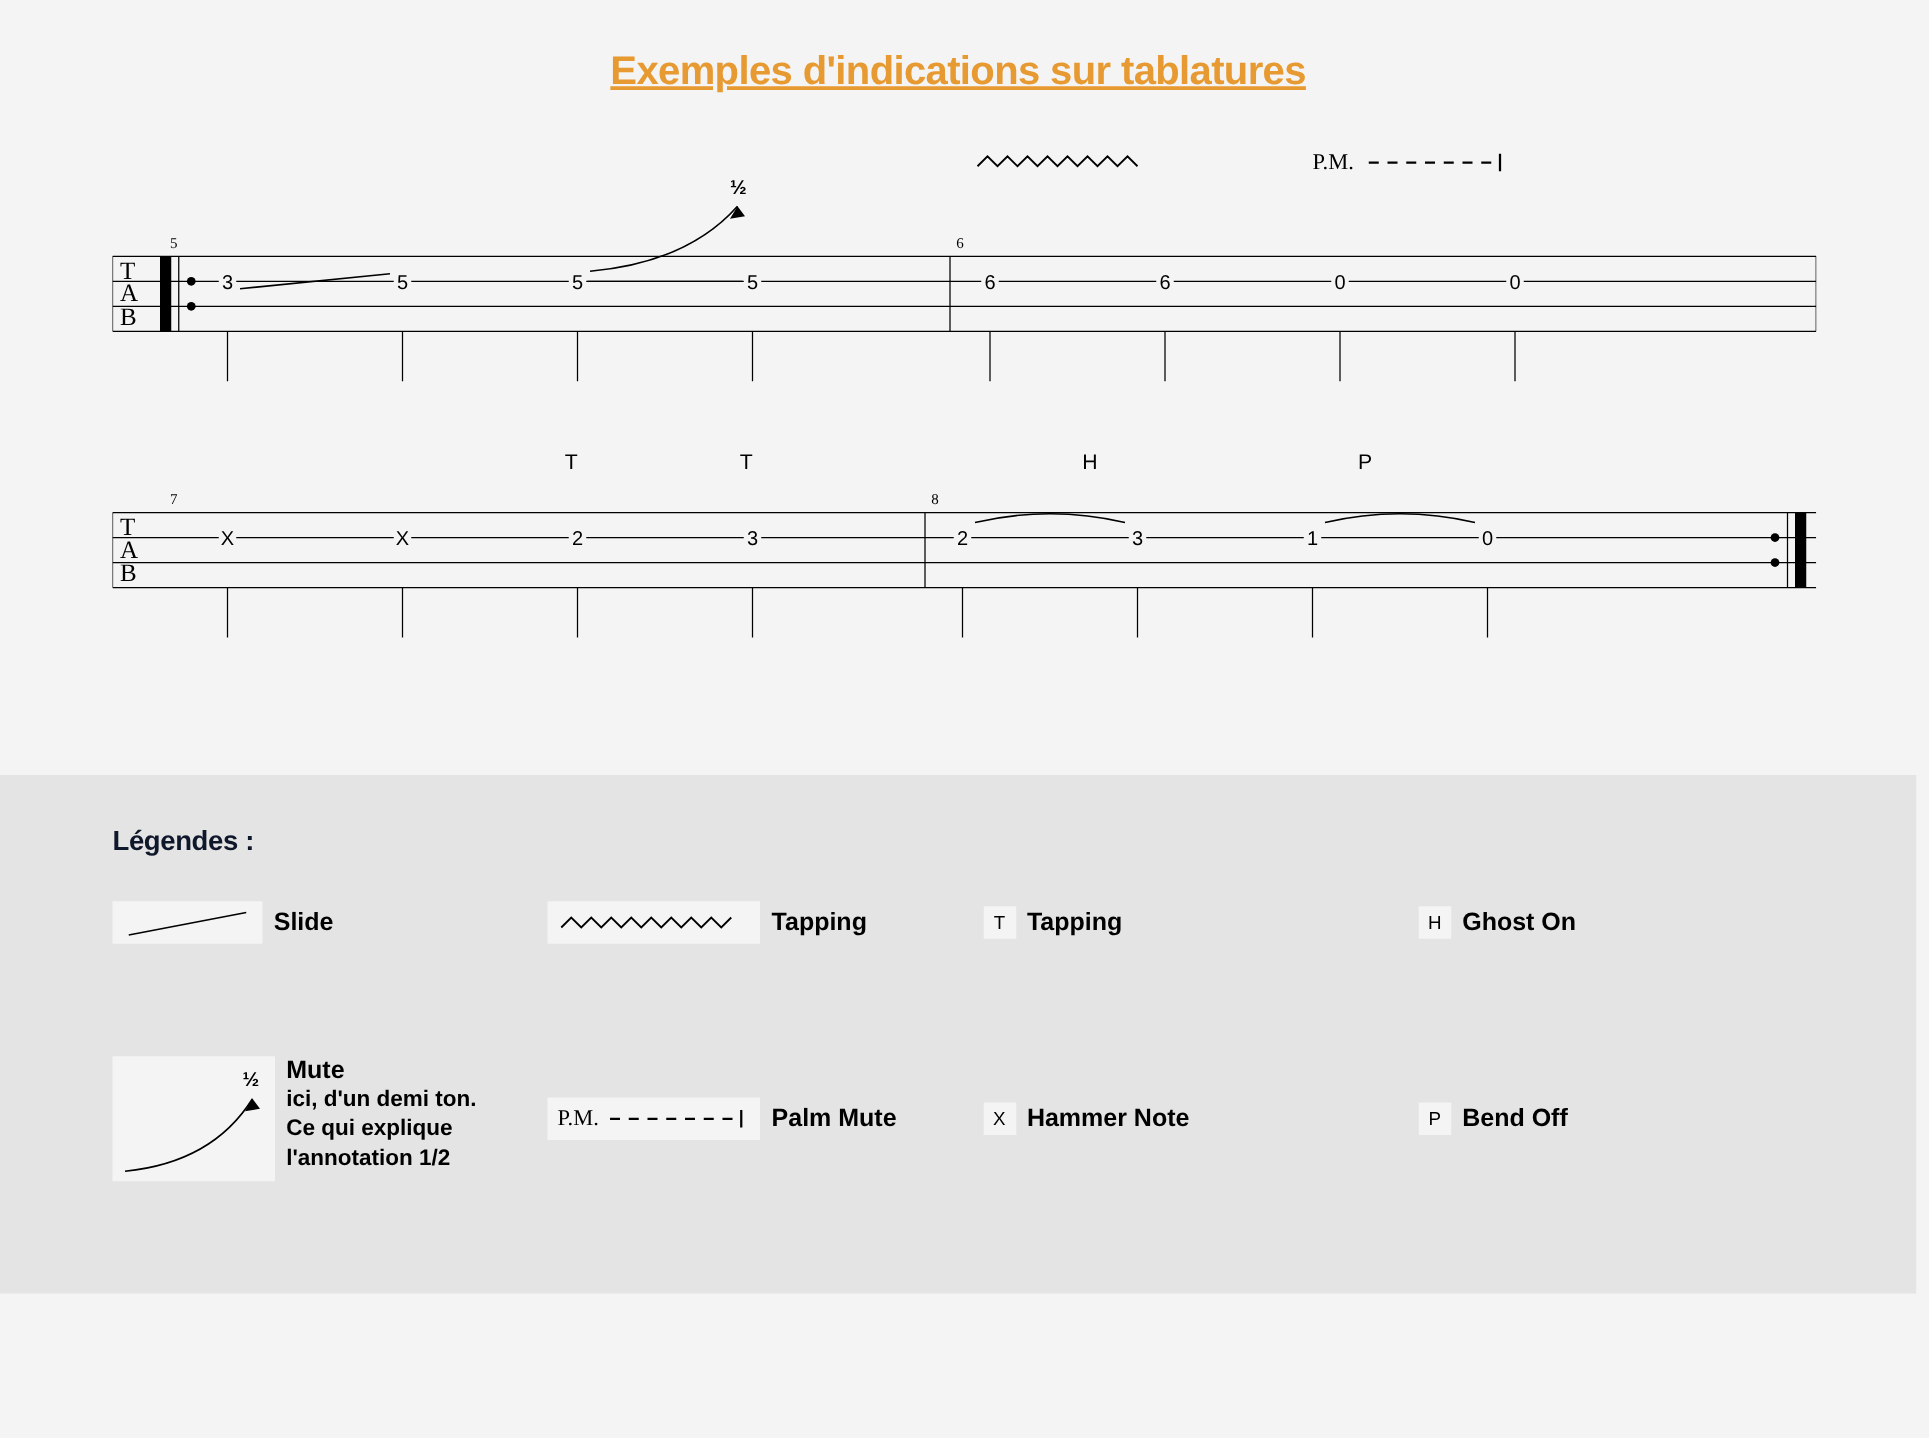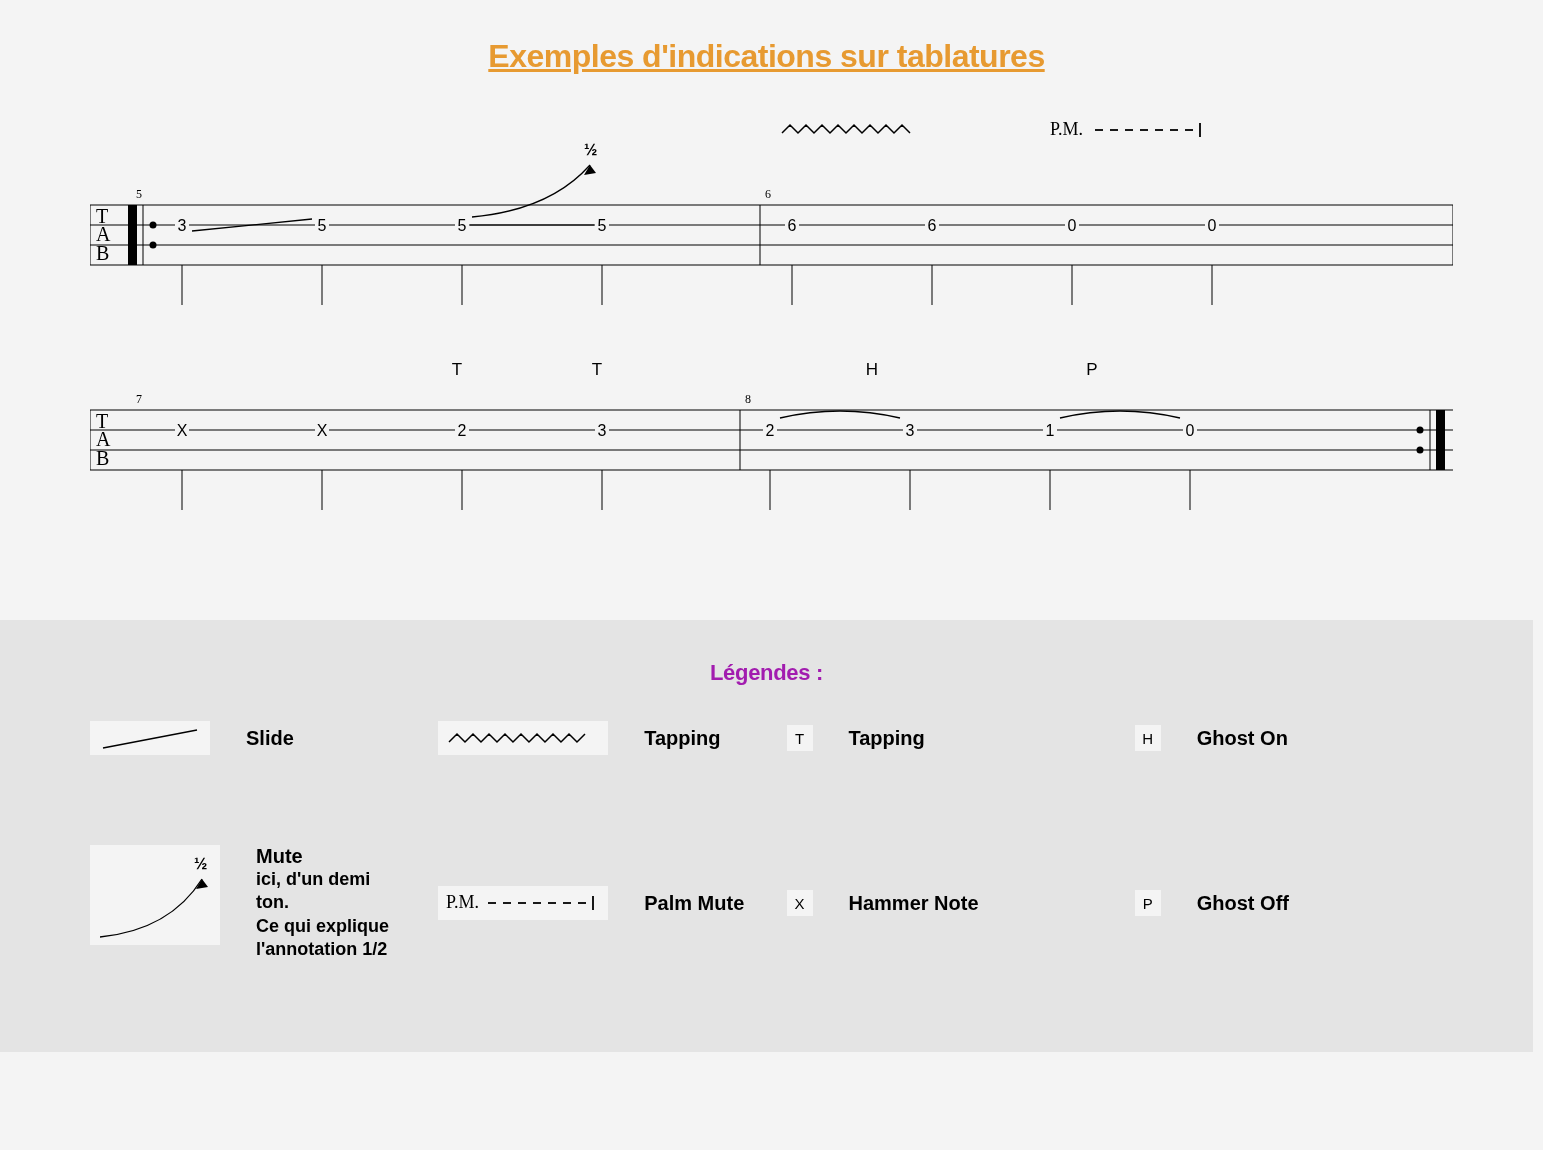--- a/index.html
+++ b/index.html
@@ -30,40 +30,39 @@
   .staff-area {
     padding: 0 90px 50px 90px;
   }
   svg { display:block; }
 
   .legend-section {
     background: #e4e4e4;
     padding: 40px 90px 90px 90px;
   }
   .legend-title {
-    color: #a21caf;
+    color: #0f172a;
     font-family: "Arial Black", Arial, sans-serif;
     font-weight: 900;
     font-size: 22px;
     font-stretch: condensed;
     margin-bottom: 35px;
     letter-spacing: -0.3px;
-    text-align: center;
   }
   .legend-grid {
     display: grid;
     grid-template-columns: repeat(4, 1fr);
     grid-template-rows: auto auto;
     row-gap: 90px;
     column-gap: 40px;
   }
   .legend-item {
     display: flex;
     align-items: center;
-    gap: 36px;
+    gap: 9px;
   }
   .legend-item.align-top { align-items: flex-start; }
   .legend-icon {
     background: #f4f4f4;
     display:flex;
     align-items:center;
     justify-content:center;
     flex-shrink:0;
   }
   .legend-label {
@@ -332,19 +331,19 @@
         <div class="legend-label">Palm Mute</div>
       </div>
 
       <div class="legend-item">
         <div class="small-badge">X</div>
         <div class="legend-label">Hammer Note</div>
       </div>
 
       <div class="legend-item">
         <div class="small-badge">P</div>
-        <div class="legend-label">Ghost Off</div>
+        <div class="legend-label">Bend Off</div>
       </div>
 
     </div>
   </div>
 
 </div>
 
 </body></html>

